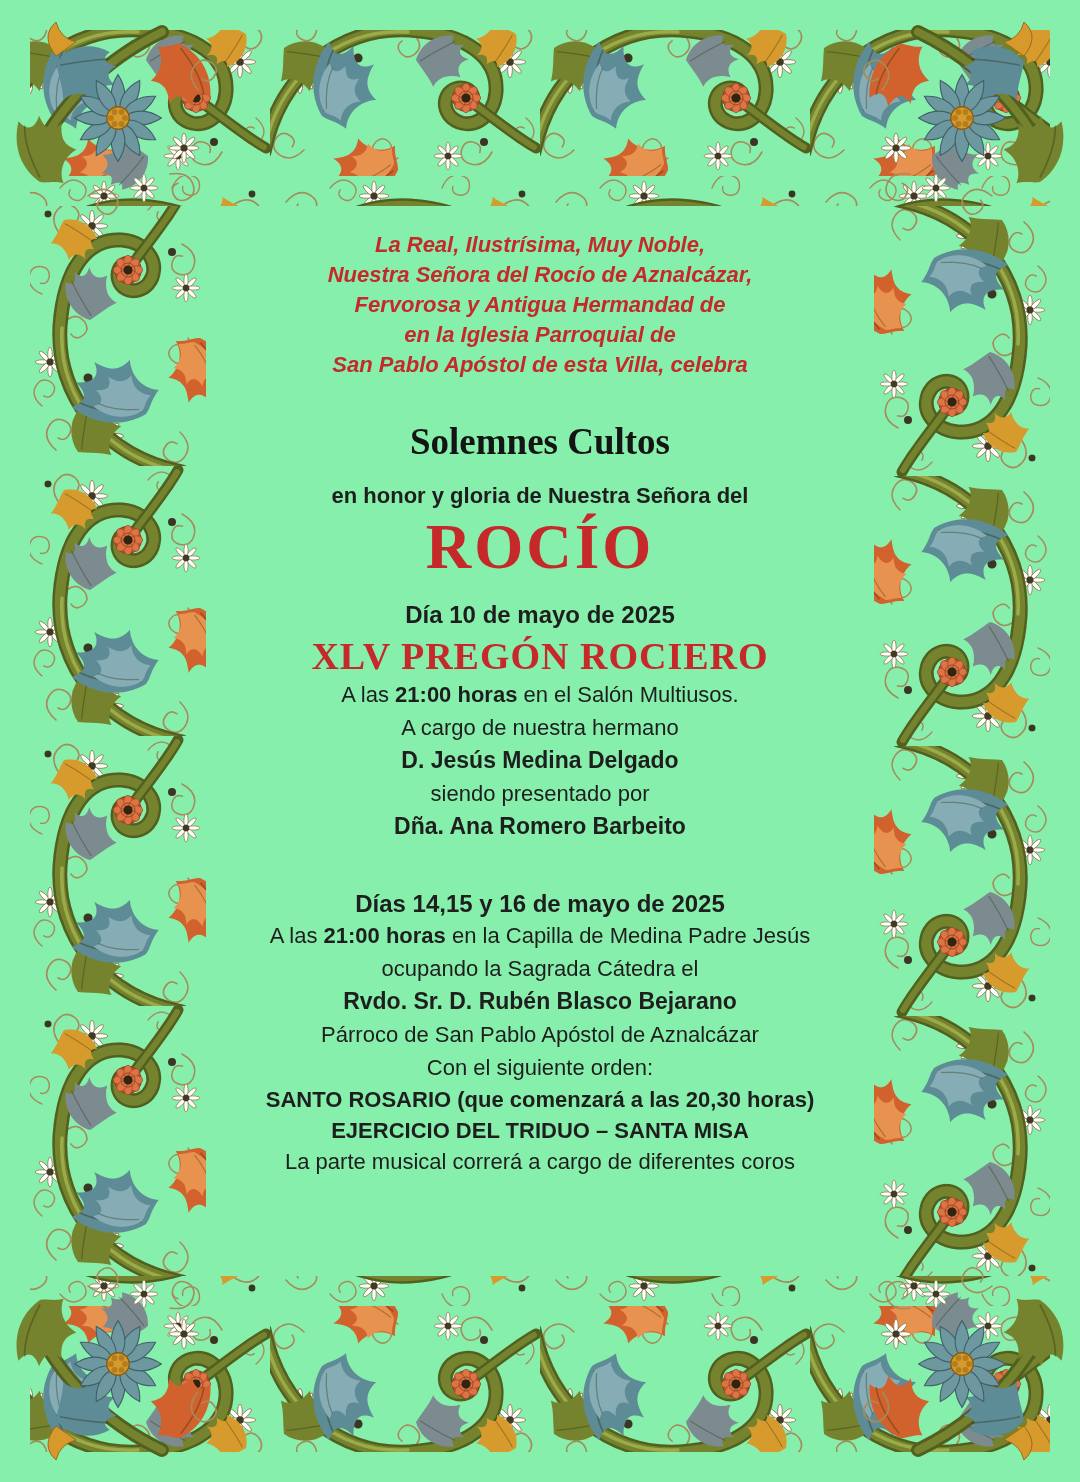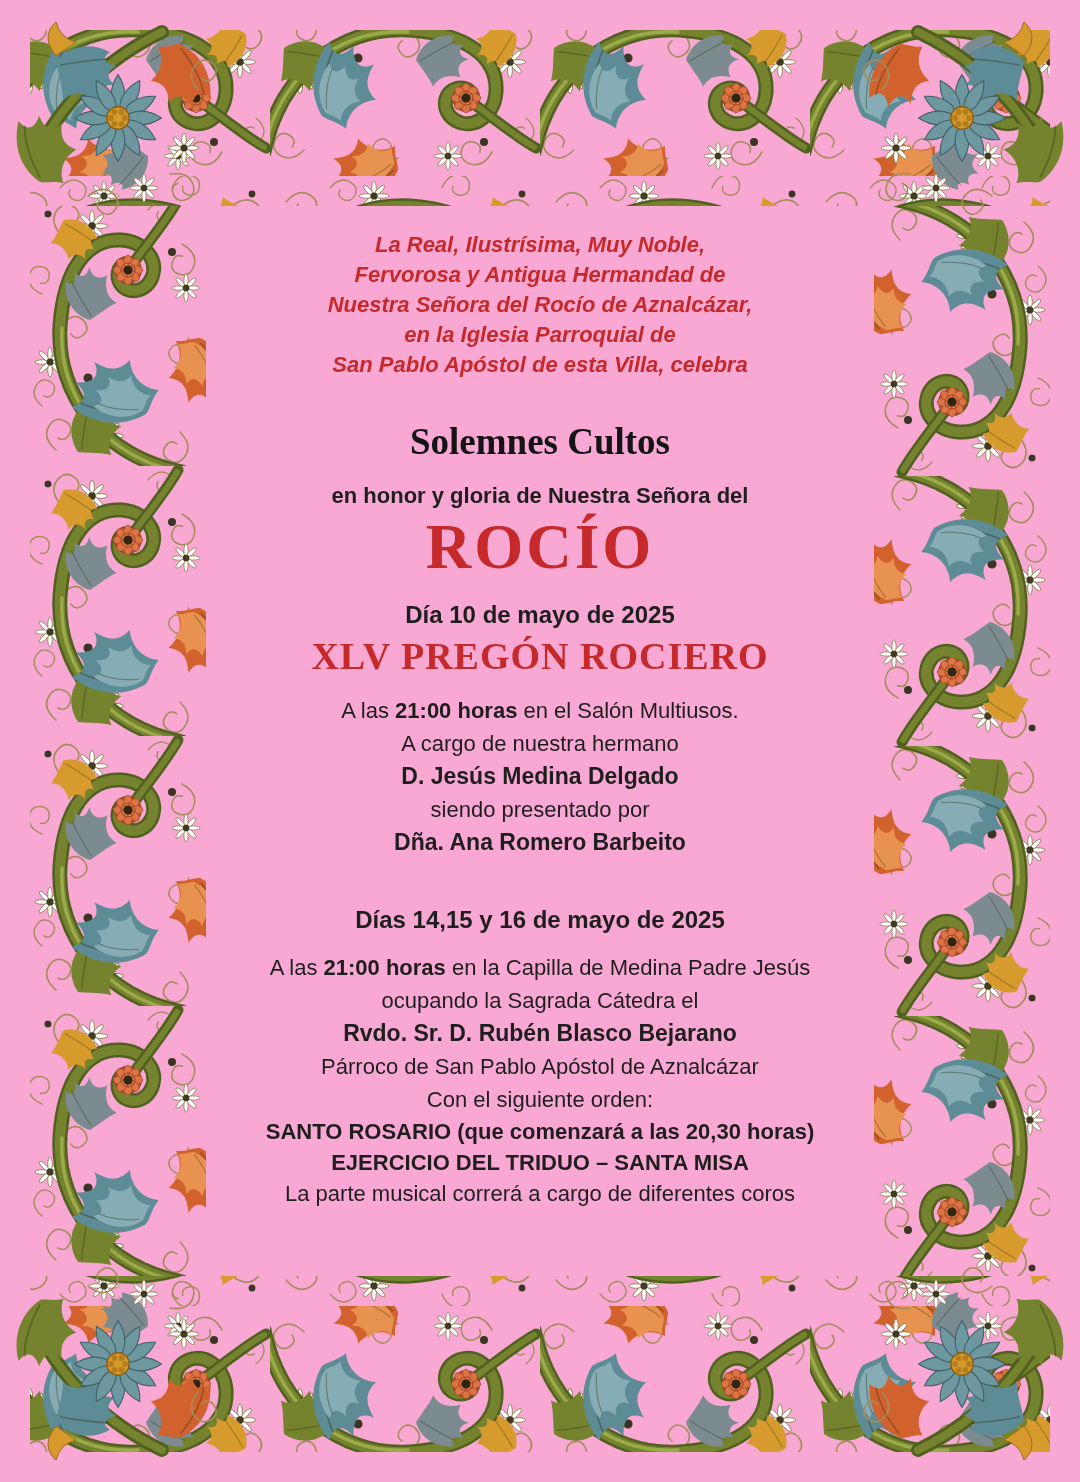--- a/index.html
+++ b/index.html
@@ -1,31 +1,31 @@
 <!DOCTYPE html>
 <html style="--accent-red: #c5292a; --text-black: #1e1e1e; --border-olive: #75832f; --border-teal: #5d8b96; --border-orange: #d2622d; --border-ochre: #d79a2c;"><head>
 <meta charset="utf-8">
 <style>
   html,body{margin:0;padding:0;}
   body{background:#ffffff;font-family:"Liberation Sans",sans-serif;}
-  .page{position:relative;width:1080px;height:1482px;background:#f9a8d4;overflow:hidden;}
+  .page{position:relative;width:1080px;height:1482px;background:#86efac;overflow:hidden;}
   .border-svg{position:absolute;left:0;top:0;display:block;}
   .content{position:absolute;left:206px;top:0;width:668px;text-align:center;color:var(--text-black,#1e1e1e);}
   .intro{margin:230px auto 0;font-style:italic;font-weight:bold;font-size:22px;line-height:30px;color:var(--accent-red,#c5292a);}
   .intro span{display:block;}
   .serif{font-family:"Liberation Serif","DejaVu Serif",serif;font-weight:bold;}
   .cultos-title{margin-top:42px;font-size:37px;line-height:40px;color:#141414;}
   .cultos-sub{margin-top:20px;font-size:22px;font-weight:bold;line-height:28px;}
   .rocio{margin-top:4px;font-size:63px;line-height:66px;letter-spacing:3px;color:var(--accent-red,#c5292a);}
   .date-line{font-weight:bold;font-size:24px;line-height:30px;}
   .pregon-date{margin-top:20px;}
   .section-title{font-size:38px;line-height:44px;letter-spacing:1px;color:var(--accent-red,#c5292a);margin-top:4px;text-align:center;}
   .body-line{font-size:22px;line-height:33px;}
   .name-line{font-size:23px;font-weight:bold;line-height:33px;}
-  .mt16{margin-top:16px;}
+  .mt16{}
   .mt46{margin-top:46px;}
   .b{font-weight:bold;}
   .order-item{font-size:22px;font-weight:bold;line-height:31px;}
   .closing{font-size:22px;line-height:32px;}
 </style>
 </head>
 <body>
 
 <div class="page">
 
@@ -165,22 +165,22 @@
     <use href="#cornerGroup" transform="translate(118,118)"></use>
     <use href="#cornerGroup" transform="translate(962,118) scale(-1,1)"></use>
     <use href="#cornerGroup" transform="translate(118,1364) scale(1,-1)"></use>
     <use href="#cornerGroup" transform="translate(962,1364) scale(-1,-1)"></use>
   </svg>
 
   <div class="content">
 
     <div class="intro">
       <span>La Real, Ilustrísima, Muy Noble,</span>
+      <span>Nuestra Señora del Rocío de Aznalcázar,</span>
       <span>Fervorosa y Antigua Hermandad de</span>
-      <span>Nuestra Señora del Rocío de Aznalcázar,</span>
       <span>en la Iglesia Parroquial de</span>
       <span>San Pablo Apóstol de esta Villa, celebra</span>
     </div>
 
     <div class="cultos-title serif">Solemnes Cultos</div>
     <div class="cultos-sub">en honor y gloria de Nuestra Señora del</div>
     <div class="rocio serif">ROCÍO</div>
 
     <div class="date-line pregon-date">Día 10 de mayo de 2025</div>
     <div class="section-title serif">XLV PREGÓN ROCIERO</div>

